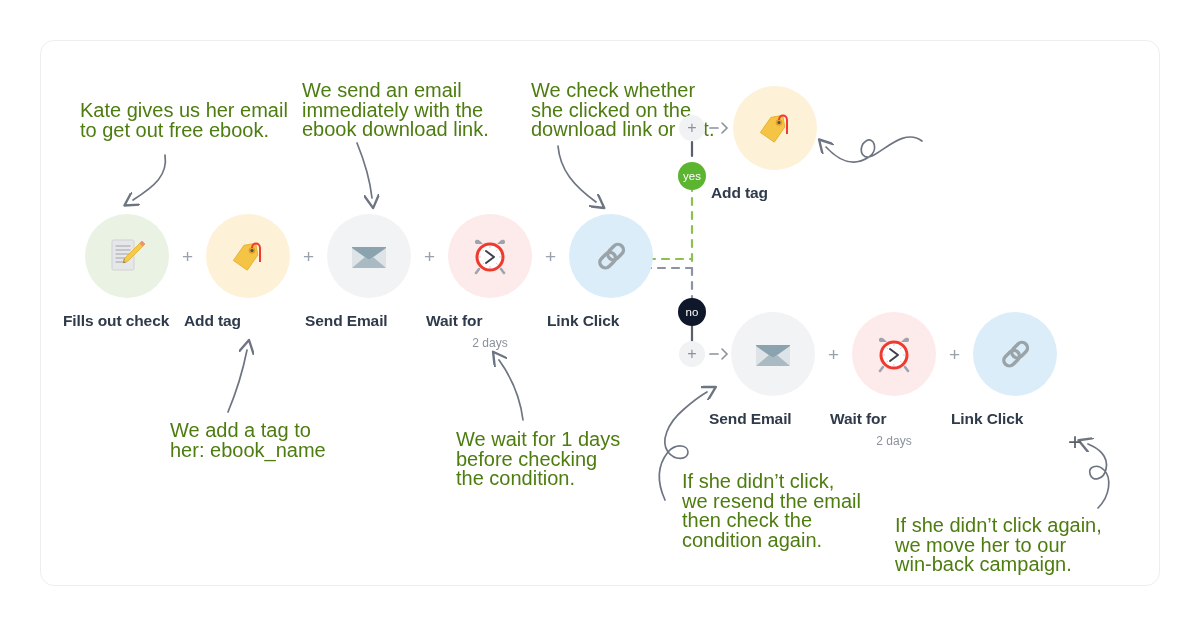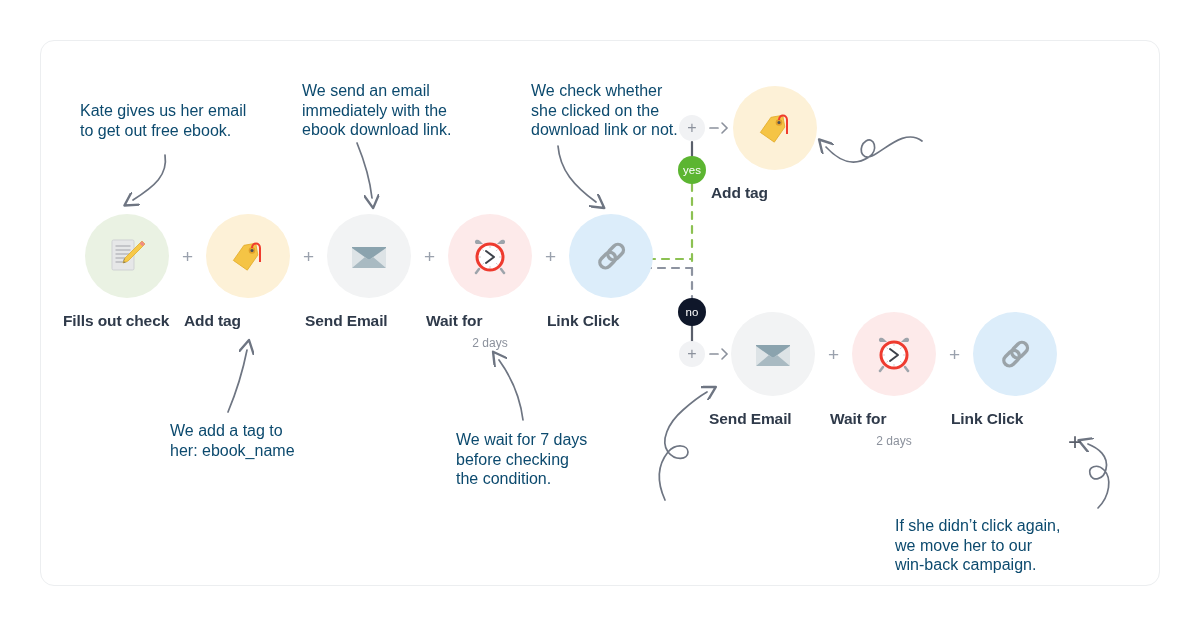--- a/index.html
+++ b/index.html
@@ -55,23 +55,23 @@
     position: absolute;
     font-size: 19px;
     color: #9aa1ad;
     font-weight: normal;
     line-height: 1;
     user-select: none;
   }
   
   .note {
     position: absolute;
-    font-size: 16px;
+    font-size: 20px;
     line-height: 19.5px;
-    color: #0c4a6e;
+    color: #4d7c0f;
     white-space: pre-line;
   }
   
   .addbtn {
     position: absolute;
     width: 26px; height: 26px;
     border-radius: 50%;
     background: #f1f2f4;
     color: #8b919c;
     font-size: 16px;
@@ -80,21 +80,21 @@
   }
   .badge {
     position: absolute;
     width: 28px; height: 28px;
     border-radius: 50%;
     display: flex; align-items: center; justify-content: center;
     font-size: 11.5px;
     color: #ffffff;
     font-weight: normal;
   }
-  .badge.yes { background: #5cb531; }
+  .badge.yes { background: #5cb531; margin-top: 6px; }
   .badge.no  { background: #0f172a; }
 
   svg.overlay {
     position: absolute; left: 0; top: 0;
     width: 1200px; height: 630px;
     pointer-events: none;
   }
 </style>
 </head>
 <body>
@@ -168,23 +168,27 @@
   <div class="note" style="left:80px; top:101px; width:240px;">Kate gives us her email
 to get out free ebook.</div>
   <div class="note" style="left:302px; top:81px; width:220px;">We send an email
 immediately with the
 ebook download link.</div>
   <div class="note" style="left:503px; top:81px; width:215px;margin-left:28px;">We check whether
 she clicked on the
 download link or not.</div>
   <div class="note" style="left:170px; top:421px; width:200px;">We add a tag to
 her: ebook_name</div>
-  <div class="note" style="left:456px; top:430px; width:200px;">We wait for 7 days
+  <div class="note" style="left:456px; top:430px; width:200px;">We wait for 1 days
 before checking
 the condition.</div>
+  <div class="note" style="left:682px; top:472px; width:200px;">If she didn’t click,
+we resend the email
+then check the
+condition again.</div>
   <div class="note" style="left:895px; top:472px; width:215px;margin-top:44px;">If she didn’t click again,
 we move her to our
 win-back campaign.</div>
 
   <div class="node" style="left:85px; top:214px;">
     <div class="circle" style="background:#eaf2e3;">
       <svg width="46" height="46" viewBox="0 0 46 46">
         <rect x="8" y="7" width="22" height="30" rx="1.5" fill="#e6e7e8" stroke="#cfd1d3" stroke-width="1"></rect>
         <g stroke="#b9bbbe" stroke-width="1.4" stroke-linecap="round">
           <line x1="12" y1="13" x2="26" y2="13"></line>

